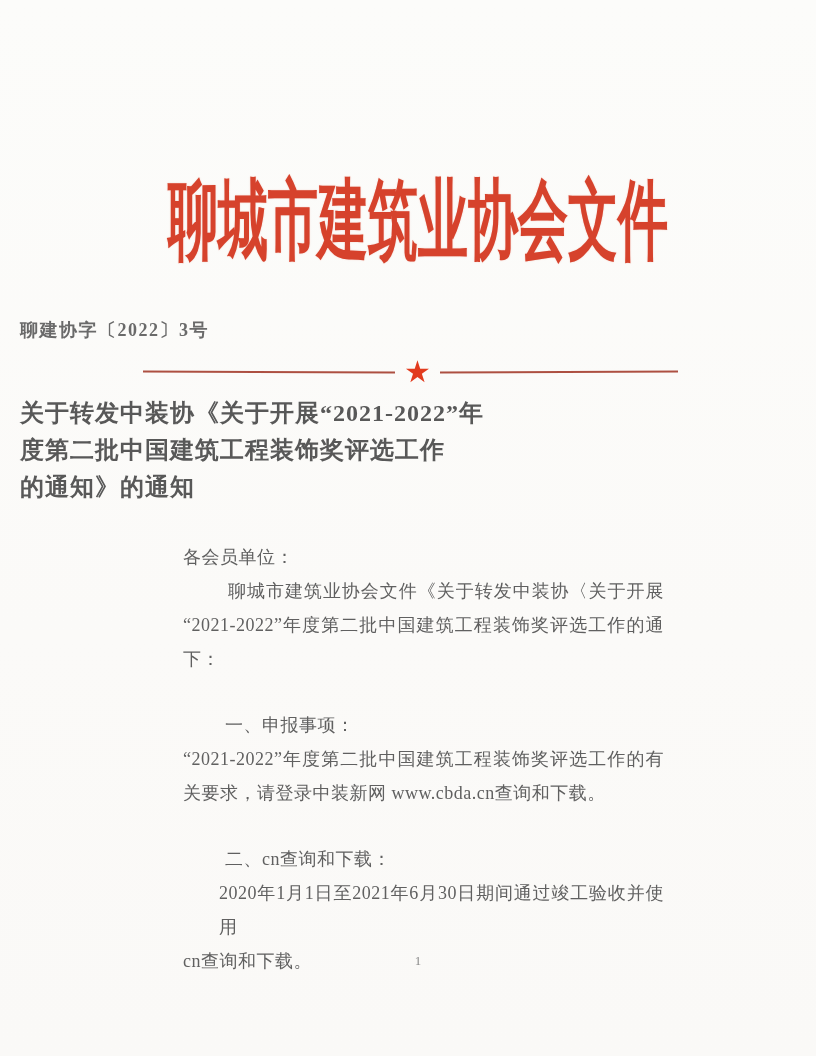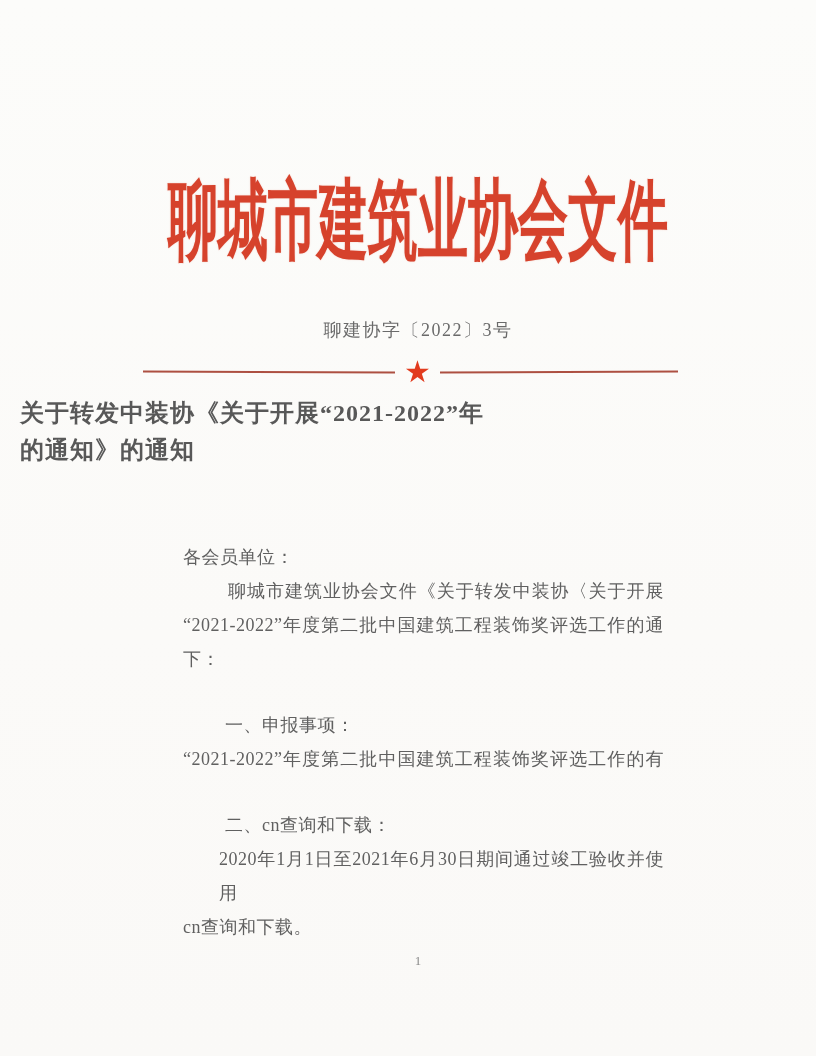--- a/index.html
+++ b/index.html
@@ -35,24 +35,25 @@
     color:var(--header-red);
     transform:scaleY(1.75);
     transform-origin:center center;
     letter-spacing:0px;
     white-space:nowrap;
     text-shadow:0 0 1px rgba(214,66,44,.35);
   }
   
   .doc-number{
     position:absolute;top:318px;left:0;width:100%;
-    text-align:center;
+    text-align:left;
     font-size:18px;
     color:var(--docnum-gray);
     letter-spacing:1.5px;
+    font-weight:bold;
   }
   
   .divider{
     position:absolute;top:358px;left:123px;width:535px;height:28px;
     display:flex;align-items:center;
   }
   .divider .seg{
     border-top:2px solid var(--divider-red);
     height:0;
   }
@@ -103,30 +104,32 @@
     <div class="doc-number">聊建协字〔2022〕3号</div>
 
     <div class="divider">
       <div class="seg left"></div>
       <div class="star">★</div>
       <div class="seg right"></div>
     </div>
 
     <div class="doc-title">
       <div>关于转发中装协《关于开展“2021-2022”年</div>
+      <div>度第二批中国建筑工程装饰奖评选工作</div>
       <div>的通知》的通知</div>
     </div>
 
     <div class="body-text">
       <div class="line">各会员单位：</div>
       <div class="line ind-lg jst">聊城市建筑业协会文件《关于转发中装协〈关于开展</div>
       <div class="line jst">“2021-2022”年度第二批中国建筑工程装饰奖评选工作的通</div>
       <div class="line">下：</div>
       <div class="line ind-md">一、申报事项：</div>
       <div class="line jst">“2021-2022”年度第二批中国建筑工程装饰奖评选工作的有</div>
+      <div class="line">关要求，请登录中装新网 www.cbda.cn查询和下载。</div>
       <div class="line ind-md">二、cn查询和下载：</div>
       <div class="line ind-sm jst">2020年1月1日至2021年6月30日期间通过竣工验收并使用</div>
       <div class="line">cn查询和下载。</div>
     </div>
 
     <div class="page-number">1</div>
 
   </div>
 </div>
 

